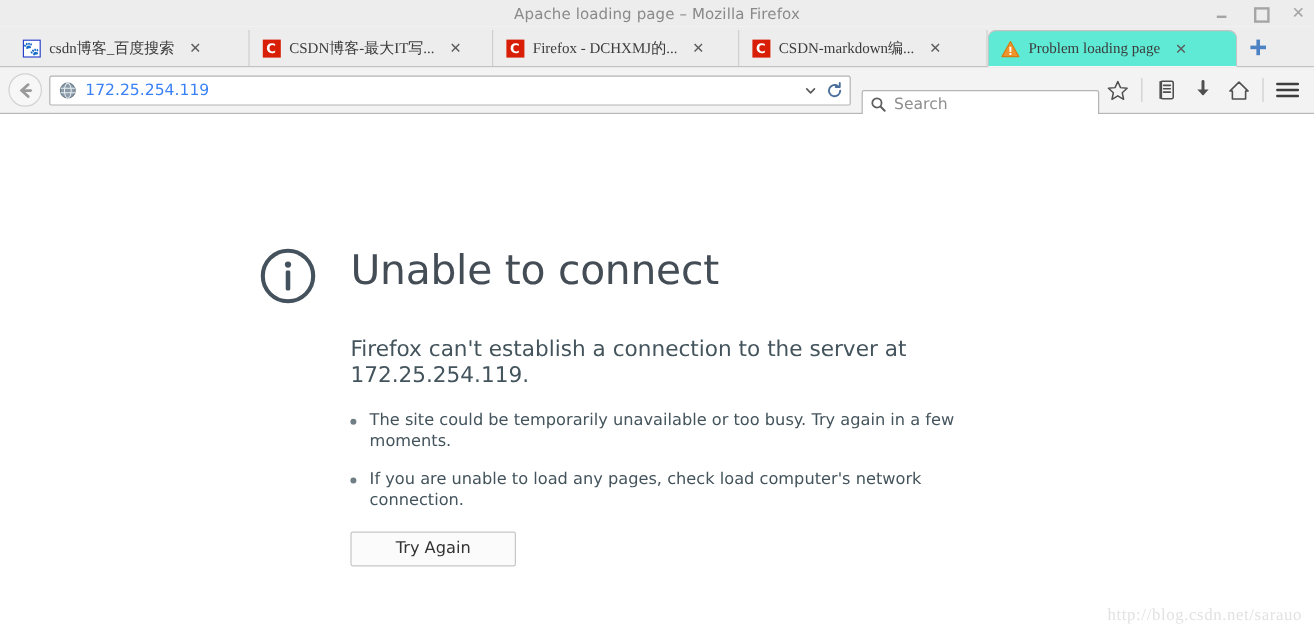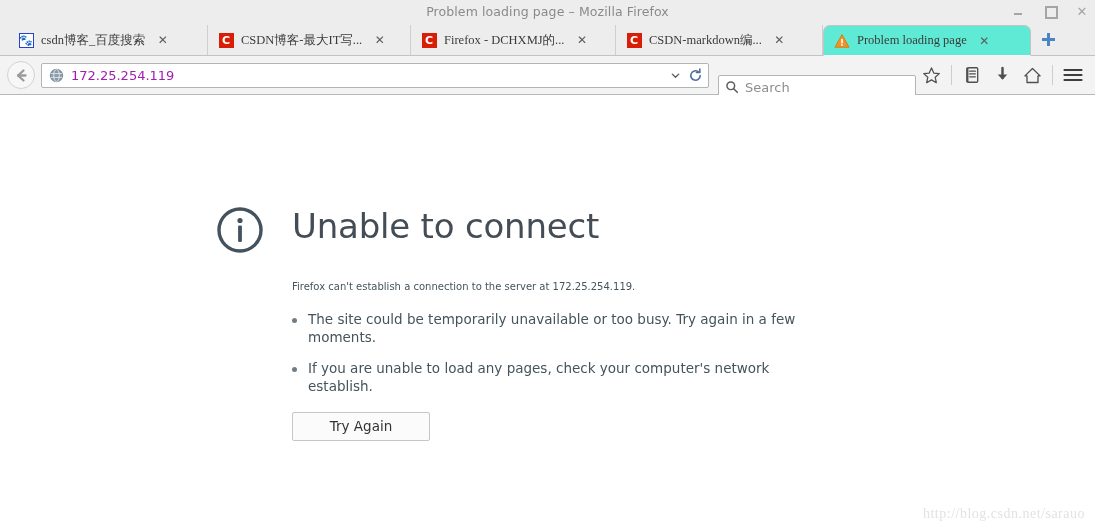--- a/index.html
+++ b/index.html
@@ -198,21 +198,21 @@
     border-radius: 2px;
     display: flex;
     align-items: center;
     padding: 0 2px 0 7px;
     min-width: 0;
   }
   .globe-icon { flex: 0 0 16px; margin-right: 6px; display:flex; }
   .url-text {
     flex: 1;
     font-size: 13px;
-    color: #a21caf;
+    color: #3b82f6;
     white-space: nowrap;
     overflow: hidden;
     font-family: "DejaVu Sans", "Liberation Sans", sans-serif;
   }
   .url-chevron {
     flex: 0 0 18px;
     display: flex; align-items: center; justify-content: center;
     color: #5a5a5a;
   }
   .url-reload {
@@ -279,21 +279,21 @@
     color: #444d56;
     line-height: 1;
     padding-top: 9px;
     letter-spacing: -0.2px;
     font-family: "DejaVu Sans", "Liberation Sans", sans-serif;
   }
   .err-body {
     margin-left: 76px;
   }
   .err-lead {
-    font-size: 10px;
+    font-size: 18px;
     color: #44545c;
     margin-top: 23px;
     font-family: "DejaVu Sans", "Liberation Sans", sans-serif;
   }
   .err-list {
     margin-top: 19px;
     list-style: none;
   }
   .err-list li {
     font-size: 13.5px;
@@ -338,21 +338,21 @@
     font-family: Liberation Serif, serif;
     white-space: nowrap;
   }
 </style>
 </head>
 <body>
 
 <div id="app">
 
   <div class="titlebar">
-    <div class="titlebar-title">Problem loading page – Mozilla Firefox</div>
+    <div class="titlebar-title">Apache loading page – Mozilla Firefox</div>
     <div class="window-controls">
       <div class="wc-btn wc-min"></div>
       <div class="wc-btn wc-max"></div>
       <div class="wc-btn wc-close">✕</div>
     </div>
   </div>
 
   <div class="tabstrip">
 
     <div class="tab" style="width:200px">
@@ -494,21 +494,21 @@
           </svg>
         </div>
         <div class="err-title">Unable to connect</div>
       </div>
 
       <div class="err-body">
         <div class="err-lead">Firefox can't establish a connection to the server at 172.25.254.119.</div>
 
         <ul class="err-list">
           <li>The site could be temporarily unavailable or too busy. Try again in a few moments.</li>
-          <li>If you are unable to load any pages, check your computer's network establish.</li>
+          <li>If you are unable to load any pages, check load computer's network connection.</li>
         </ul>
 
         <div class="retry-btn">Try Again</div>
       </div>
 
     </div>
 
     <div class="watermark">http://blog.csdn.net/sarauo</div>
   </div>
 

